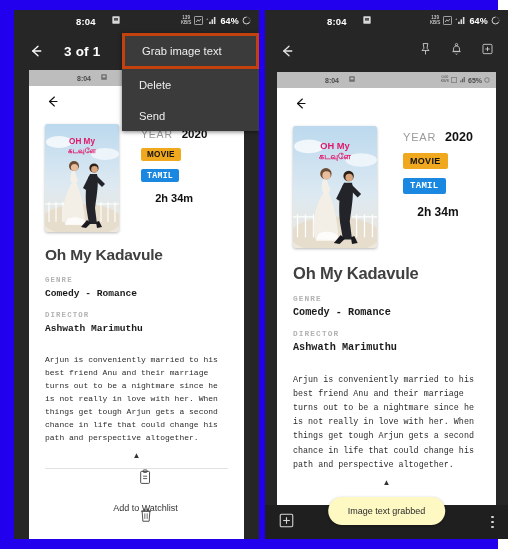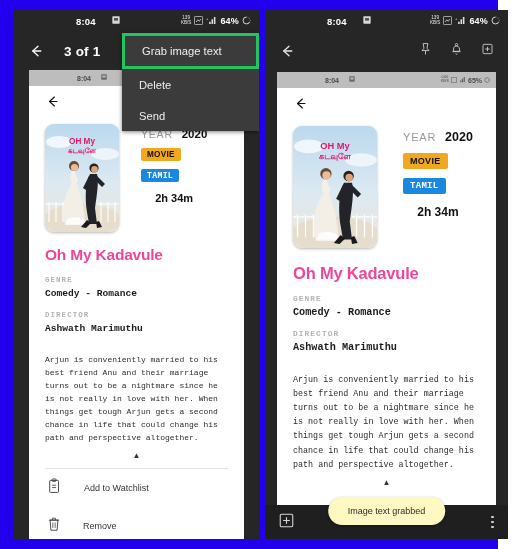--- a/index.html
+++ b/index.html
@@ -39,21 +39,21 @@
 
   
   .menu{
     position:absolute;left:108px;top:23px;width:137px;
     background:#3b3b3b;color:#efefef;z-index:30;
     box-shadow:0 1px 4px rgba(0,0,0,.5);
   }
   .menu .mi{height:31px;display:flex;align-items:center;padding-left:17px;font-size:11.2px;}
   .menu .mi.hl{
     box-sizing:border-box;
-    border:3px solid #22c55e;height:36px;
+    border:3px solid #c2410c;height:36px;
   }
 
   
   .inner{
     position:absolute;left:15px;right:15px;top:60px;bottom:0;
     background:#ffffff;overflow:hidden;
   }
   .inner-status{
     height:16px;background:#bdbdbd;color:#4a4a4a;position:relative;
     font-size:7px;display:flex;align-items:center;
@@ -62,44 +62,44 @@
   .is-icon{position:absolute;left:72px;top:4px;}
   .is-right{position:absolute;right:6px;display:flex;align-items:center;gap:2px;}
   .is-kbs{font-size:3.6px;line-height:1.02;text-align:center;}
   .is-pct{font-size:7px;font-weight:bold;}
 
   .inner-top{height:34px;display:flex;align-items:center;}
   .inner-top .back2{margin-left:16px;}
 
   .hero{display:flex;padding:4px 0 0 16px;}
   .poster{
-    width:74px;height:108px;border-radius:9px;overflow:hidden;position:relative;
+    width:74px;height:108px;border-radius:3px;overflow:hidden;position:relative;
     box-shadow:0 1px 3px rgba(0,0,0,.28);flex:none;background:#cfe3f0;
   }
   .meta{margin-left:22px;padding-top:4px;}
   .meta .yrow{font-size:10.5px;white-space:nowrap;}
   .meta .ylabel{color:#9a9a9a;letter-spacing:.8px;}
   .meta .yval{color:#111;font-weight:bold;font-size:11.5px;margin-left:6px;}
   .badge{
     display:inline-block;margin-top:8px;padding:2px 6px;border-radius:2px;
     font-size:8.2px;font-weight:bold;letter-spacing:.3px;color:#111;
   }
   .badge.blue{color:#ffffff;font-family:Liberation Mono, monospace;}
   .runtime{margin-top:10px;font-size:11px;font-weight:bold;color:#111;text-align:center;}
 
-  .mtitle{margin:14px 0 0 16px;font-size:15.5px;font-weight:bold;color:#ec4899;letter-spacing:-.2px;}
+  .mtitle{margin:14px 0 0 16px;font-size:15.5px;font-weight:bold;color:#404040;letter-spacing:-.2px;}
   .sect{margin:12px 0 0 16px;font-family:Liberation Mono, monospace;}
   .sect .lbl{font-size:7.4px;color:#b3b3b3;letter-spacing:1.1px;font-weight:bold;}
   .sect .val{font-size:9.6px;color:#1a1a1a;font-weight:bold;margin-top:4px;}
   .synopsis{
     margin:20px 16px 0 16px;font-size:8px;line-height:1.62;color:#2c2c2c;font-family:Liberation Mono, monospace;
   }
   .caret{text-align:center;margin-top:6px;font-size:8px;color:#333;}
   .rule{margin:8px 16px 0 16px;border-top:1px solid #e2e2e2;}
-  .actionrow{display:flex;align-items:center;height:38px;padding-left:18px;gap:22px;}
+  .actionrow{display:flex;align-items:center;height:38px;padding-left:18px;gap:14px;flex-direction:column;}
   .actionrow .atxt{font-size:9px;color:#333;}
 
   
   .panel-right{
     position:absolute;left:265px;top:10px;width:243px;height:529px;
     background:#262626;overflow:hidden;
   }
   .panel-right .inner{left:12px;right:12px;top:62px;bottom:0;}
   .panel-right .poster{width:84px;height:122px;}
   .panel-right .meta{margin-left:26px;}

